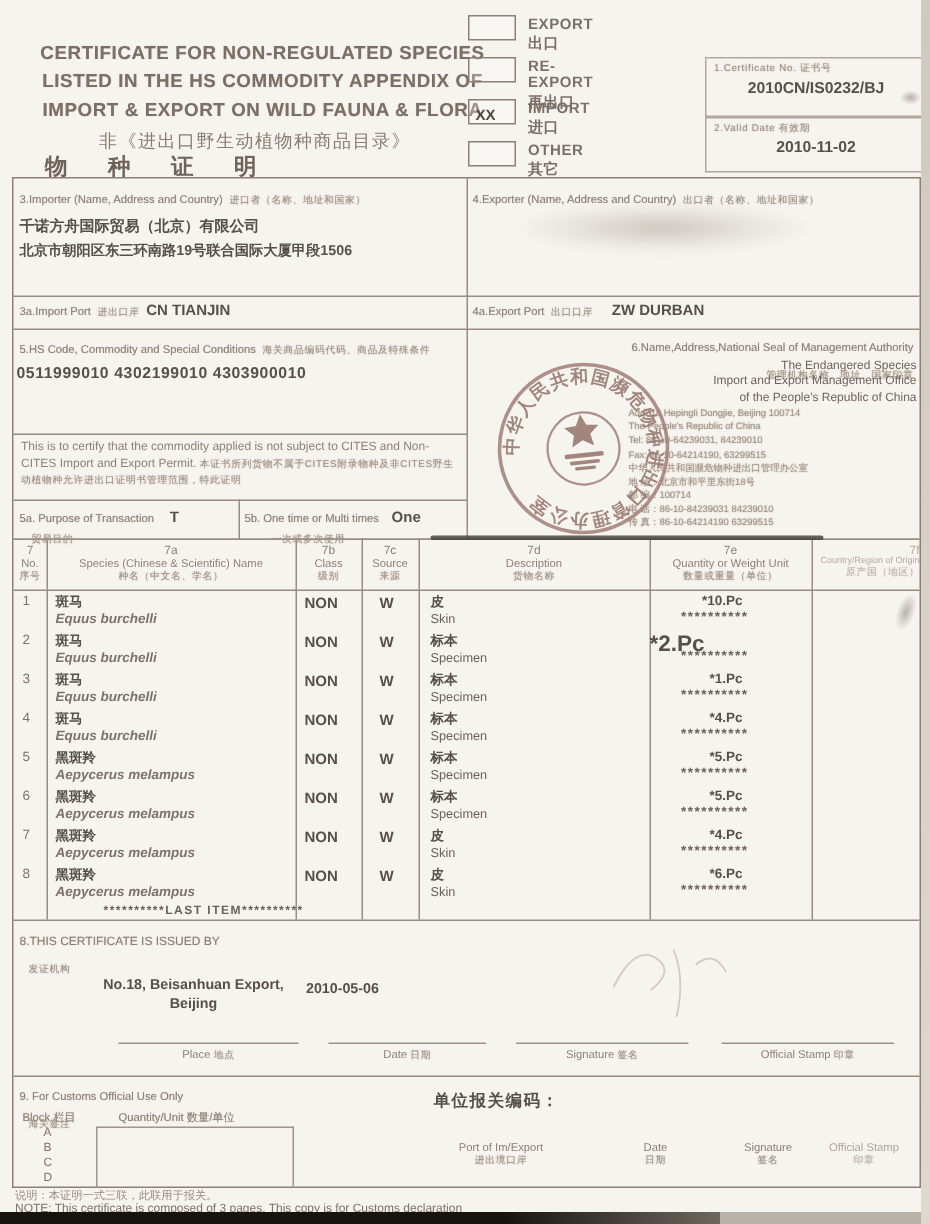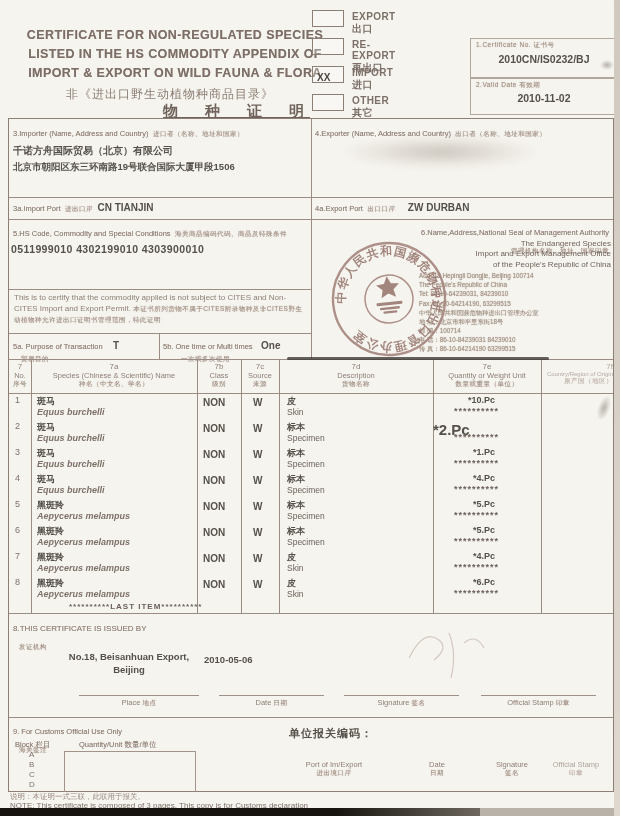--- a/index.html
+++ b/index.html
@@ -36,21 +36,21 @@
 </style>
 </head>
 <body>
 
 <div class="abs title" style="left:20px;top:26px;width:310px;text-align:center;">
   <div>CERTIFICATE FOR NON-REGULATED SPECIES</div>
   <div>LISTED IN THE HS COMMODITY APPENDIX OF</div>
   <div>IMPORT &amp; EXPORT ON WILD FAUNA &amp; FLORA</div>
 </div>
 <div class="abs" style="left:30px;top:86px;width:280px;text-align:center;font-size:12px;color:#8a7c72;letter-spacing:1px;">非《进出口野生动植物种商品目录》</div>
-<div class="abs" style="left:30px;top:102px;width:280px;text-align:right;font-size:15px;font-weight:bold;color:#6f635b;letter-spacing:6px;text-decoration:underline;">物　种　证　明</div>
+<div class="abs" style="left:30px;top:102px;width:280px;text-align:left;font-size:15px;font-weight:bold;color:#6f635b;letter-spacing:6px;">物　种　证　明</div>
 
 <div class="abs" style="left:312px;top:8px;">
   <div style="position:relative;height:28px;">
     <div class="cbox abs" style="left:0;top:2px;"><span class="dark" style="font-size:10px;padding-left:6px;"></span></div>
     <div class="cblabel abs" style="left:40px;top:3px;">EXPORT 出口</div>
   </div>
   <div style="position:relative;height:28px;">
     <div class="cbox abs" style="left:0;top:2px;"><span class="dark" style="font-size:10px;padding-left:6px;"></span></div>
     <div class="cblabel abs" style="left:40px;top:3px;">RE-EXPORT 再出口</div>
   </div>

